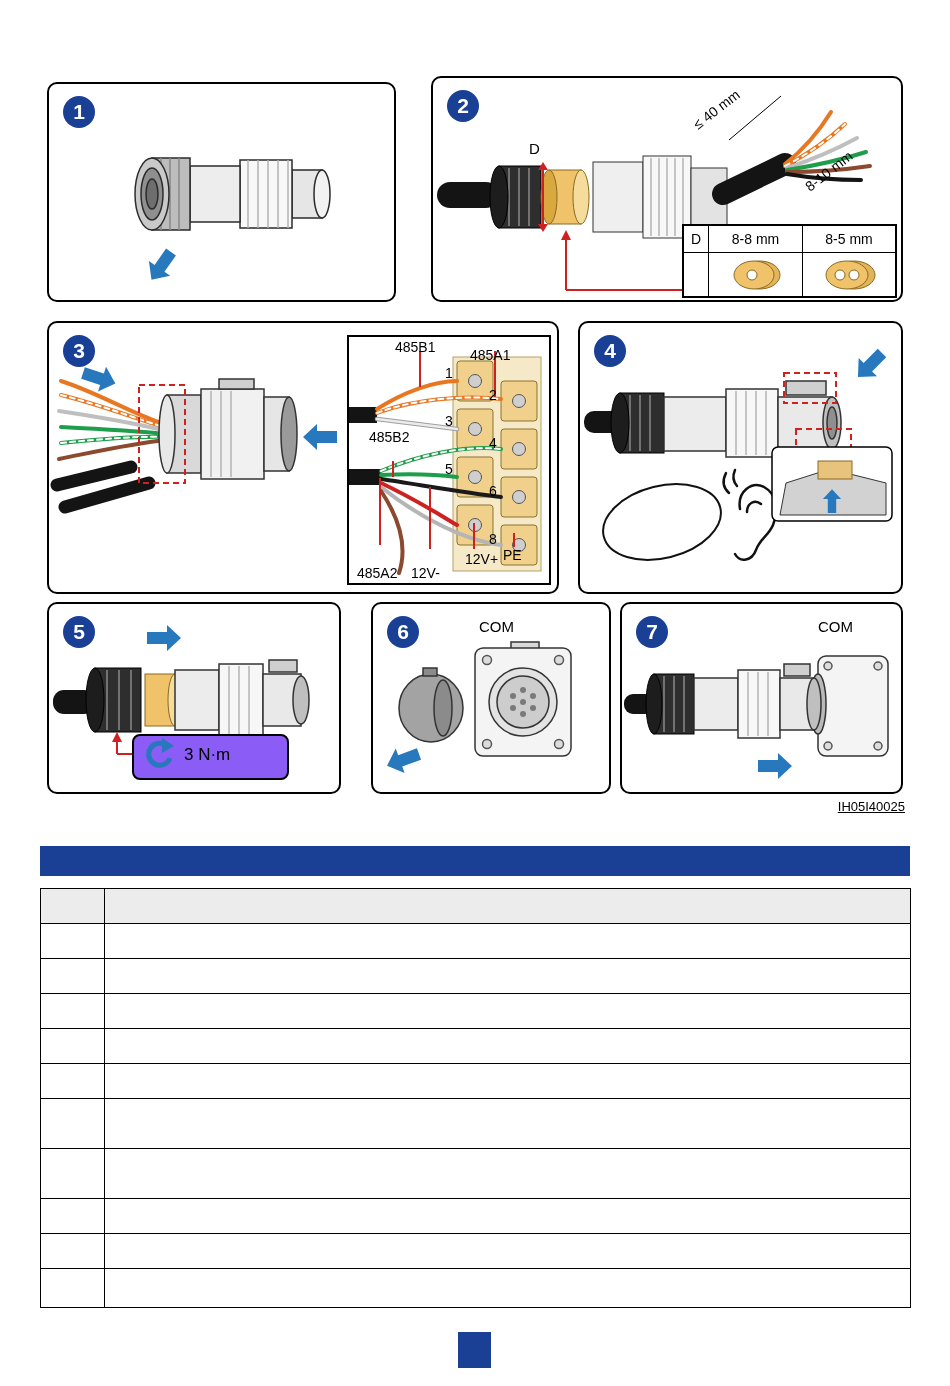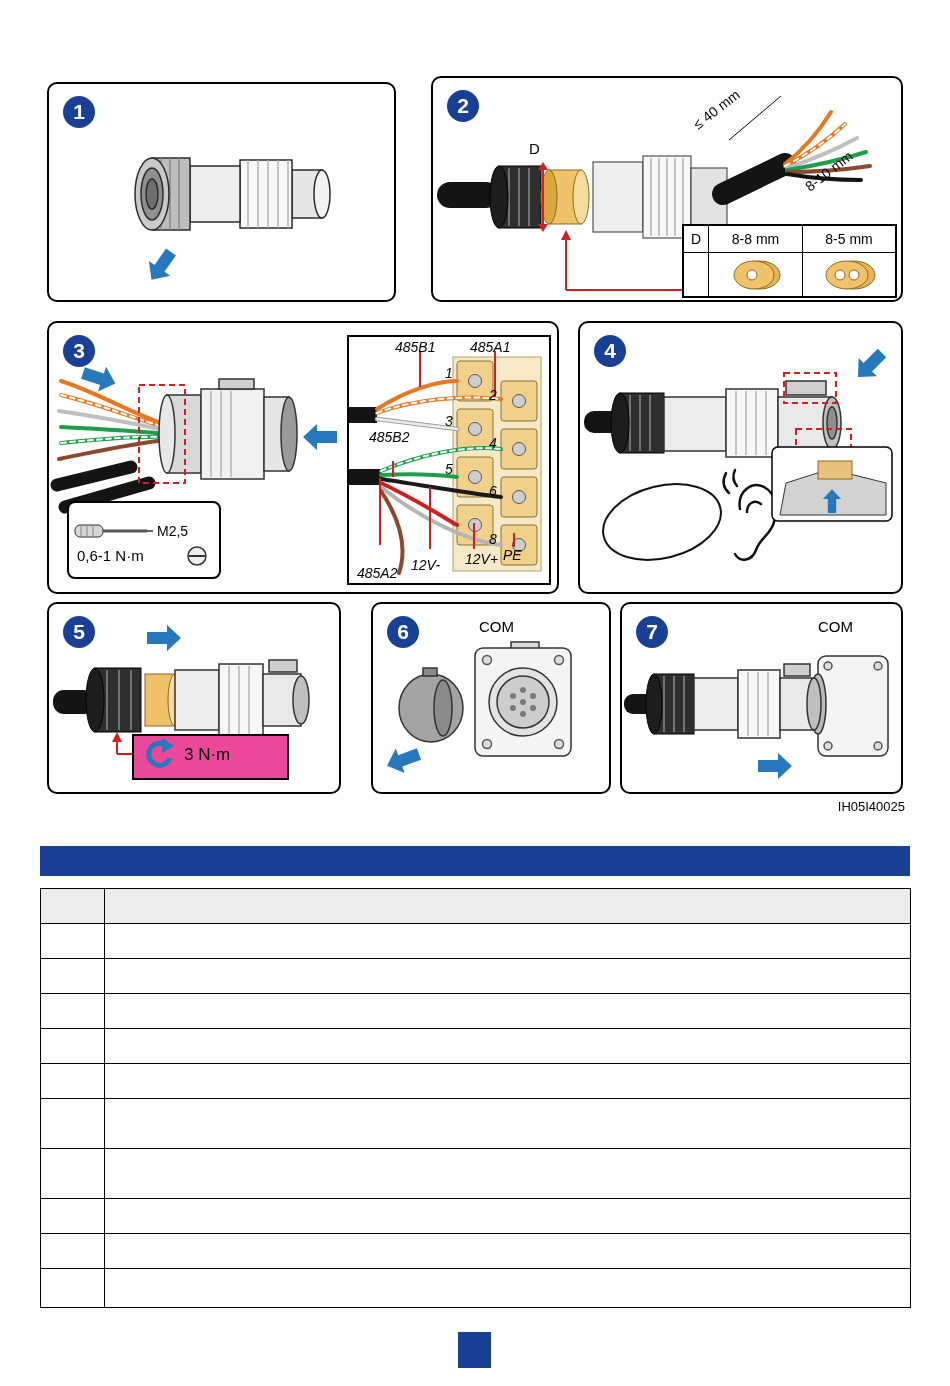--- a/index.html
+++ b/index.html
@@ -15,29 +15,29 @@
   .ribd{stroke:#8a8a8a;stroke-width:1.5;}
   .ribw{stroke:#b3b3b3;stroke-width:1.5;}
   .red{stroke:#D02020;stroke-width:2;fill:none;}
   .redf{fill:#D02020;}
   .grom-table{position:absolute;border:2px solid #000;background:#fff;display:grid;z-index:4;
     grid-template-columns:24px 94px 93px;grid-template-rows:26px 44px;}
   .grom-table .cell{border-left:1.5px solid #000;border-top:1.5px solid #000;display:flex;align-items:center;justify-content:center;font-size:14px;}
   .grom-table .cell.cfirst{border-left:none;}
   .grom-table .cell.ctop{border-top:none;}
   .toolbox{position:absolute;border:2px solid #000;border-radius:8px;background:#fff;z-index:4;}
-  .detailbox{position:absolute;border:2px solid #000;background:#fff;z-index:3;font-style:italic;}
-  .torquebox{position:absolute;border:2px solid #000;border-radius:0;background:#ec4899;z-index:4;}
+  .detailbox{position:absolute;border:2px solid #000;background:#fff;z-index:3;}
+  .torquebox{position:absolute;border:2px solid #000;border-radius:8px;background:#8b5cf6;z-index:4;}
   .titlebar{position:absolute;left:40px;top:846px;width:870px;height:30px;background:#1A4096;color:#fff;
     font-size:15px;line-height:30px;padding-left:8px;box-sizing:border-box;}
   table.legend{position:absolute;left:40px;top:888px;width:870px;border-collapse:collapse;table-layout:fixed;}
   table.legend td{border:1px solid #000;font-size:14px;padding:2px 6px;vertical-align:middle;}
   table.legend tr.head td{background:#ececec;}
   .h35{height:35px;} .h50{height:50px;} .h39{height:39px;}
-  .figcode{position:absolute;left:800px;top:799px;width:105px;text-align:right;font-size:13px;}
+  .figcode{position:absolute;left:800px;top:799px;width:105px;text-align:right;font-size:13px;text-decoration:underline;}
   .pagebox{position:absolute;left:458px;top:1332px;width:33px;height:36px;background:#1A4096;color:#fff;
     text-align:center;line-height:36px;font-size:14px;}
 </style>
 </head>
 <body>
 
 <div class="page">
 
   <div class="panel" style="left:47px;top:82px;width:345px;height:216px">
     <div class="stepnum">1</div>
@@ -174,38 +174,20 @@
       </g>
       <rect x="90" y="62" width="46" height="98" fill="none" stroke="#D02020" stroke-width="2" stroke-dasharray="6 4"></rect>
       <g transform="translate(34,50) rotate(18)">
         <polygon class="arr" points="0,-6 20,-6 20,-13 34,0 20,13 20,6 0,6"></polygon>
       </g>
       <g transform="translate(288,114) rotate(180)">
         <polygon class="arr" points="0,-6 20,-6 20,-13 34,0 20,13 20,6 0,6"></polygon>
       </g>
     </svg>
 
-    <div class="toolbox" style="left:18px;top:178px;width:150px;height:74px">
-      <svg width="146" height="70" viewBox="0 0 146 70">
-        <g>
-          <rect x="6" y="22" width="28" height="12" rx="5" fill="#d6d6d6" stroke="#333"></rect>
-          <line x1="12" y1="22" x2="12" y2="34" stroke="#888"></line>
-          <line x1="18" y1="22" x2="18" y2="34" stroke="#888"></line>
-          <line x1="24" y1="22" x2="24" y2="34" stroke="#888"></line>
-          <line x1="34" y1="28" x2="78" y2="28" stroke="#555" stroke-width="3"></line>
-          <line x1="78" y1="28" x2="84" y2="28" stroke="#333" stroke-width="1.5"></line>
-        </g>
-        <g>
-          <circle cx="128" cy="53" r="9" fill="#eee" stroke="#333" stroke-width="1.5"></circle>
-          <line x1="120" y1="53" x2="136" y2="53" stroke="#333" stroke-width="2"></line>
-        </g>
-      </svg>
-      <span class="lbl" style="left:88px;top:20px">M2,5</span>
-      <span class="lbl" style="left:8px;top:44px;font-size:15px">0,6-1 N·m</span>
-    </div>
 
     <div class="detailbox" style="left:298px;top:12px;width:200px;height:246px">
       <svg width="196" height="242" viewBox="0 0 196 242">
         <rect x="104" y="20" width="88" height="214" fill="#f6e9c8" stroke="#b3a269"></rect>
         <g stroke="#8a7430">
           <rect x="108" y="24" width="36" height="40" rx="3" fill="#F0D08A"></rect>
           <rect x="108" y="72" width="36" height="40" rx="3" fill="#F0D08A"></rect>
           <rect x="108" y="120" width="36" height="40" rx="3" fill="#F0D08A"></rect>
           <rect x="108" y="168" width="36" height="40" rx="3" fill="#F0D08A"></rect>
           <rect x="152" y="44" width="36" height="40" rx="3" fill="#F0D08A"></rect>
@@ -241,24 +223,24 @@
           <line class="red" x1="71" y1="14" x2="71" y2="50"></line>
           <line class="red" x1="146" y1="14" x2="146" y2="60"></line>
           <line class="red" x1="44" y1="124" x2="44" y2="140"></line>
           <line class="red" x1="31" y1="208" x2="31" y2="141"></line>
           <line class="red" x1="81" y1="212" x2="81" y2="150"></line>
           <line class="red" x1="125" y1="212" x2="125" y2="186"></line>
           <line class="red" x1="165" y1="210" x2="165" y2="196"></line>
         </g>
       </svg>
       <span class="lbl" style="left:46px;top:2px">485B1</span>
-      <span class="lbl" style="left:121px;top:2px">485A1</span>
+      <span class="lbl" style="left:121px;top:10px">485A1</span>
       <span class="lbl" style="left:20px;top:92px">485B2</span>
       <span class="lbl" style="left:8px;top:228px">485A2</span>
-      <span class="lbl" style="left:62px;top:220px">12V-</span>
+      <span class="lbl" style="left:62px;top:228px">12V-</span>
       <span class="lbl" style="left:116px;top:214px">12V+</span>
       <span class="lbl" style="left:154px;top:210px">PE</span>
       <span class="lbl" style="left:96px;top:28px">1</span>
       <span class="lbl" style="left:140px;top:50px">2</span>
       <span class="lbl" style="left:96px;top:76px">3</span>
       <span class="lbl" style="left:140px;top:98px">4</span>
       <span class="lbl" style="left:96px;top:124px">5</span>
       <span class="lbl" style="left:140px;top:146px">6</span>
       <span class="lbl" style="left:140px;top:194px">8</span>
     </div>

